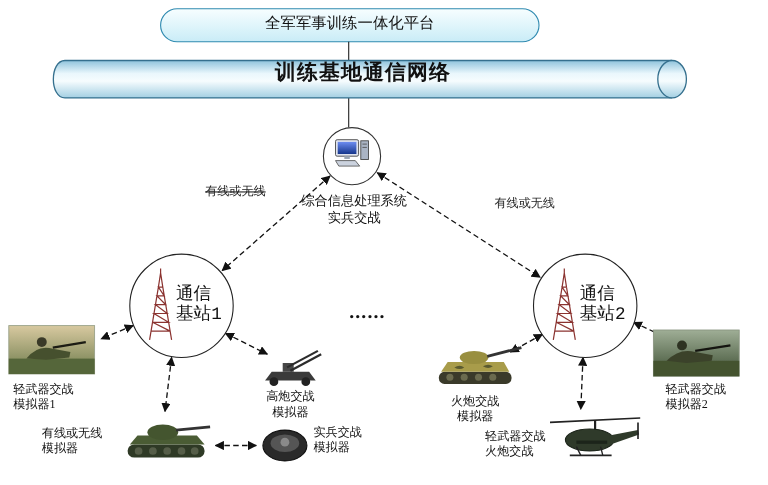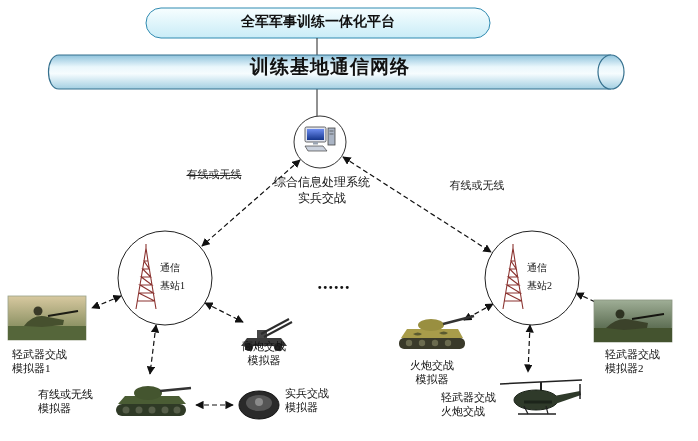--- a/index.html
+++ b/index.html
@@ -4,25 +4,25 @@
 <style>
   html,body{margin:0;padding:0;background:#fff;}
   .canvas{
     position:relative;width:698px;height:441px;background:#fff;overflow:hidden;
     font-family:"Liberation Serif", serif;
   }
   .layer{position:absolute;left:0;top:0;}
   .lbl{position:absolute;color:#111;white-space:nowrap;line-height:14px;}
   .c{transform:translateX(-50%);text-align:center;}
   .ln{display:block;}
-  .platform-title{font-size:14px;font-weight:bold;}
+  .platform-title{font-size:14px;font-weight:normal;}
   .network-title{font-size:19px;font-weight:bold;letter-spacing:1px;text-align:right;}
   .sys-label{font-size:12px;line-height:16px;}
   .link-label{font-size:11px;color:#222;font-family:Liberation Mono, monospace;}
-  .bs-label{font-size:10px;line-height:18px;}
+  .bs-label{font-size:16px;line-height:18px;font-family:Liberation Mono, monospace;}
   .node-label{font-size:11px;}
   .dots{font-size:18px;font-weight:bold;letter-spacing:1px;}
   .dashed{stroke:#111;stroke-width:1.2;fill:none;stroke-dasharray:5 3;
           marker-start:url(#arr);marker-end:url(#arr);}
   .solid{stroke:#222;stroke-width:1;fill:none;}
 </style>
 </head>
 <body>
 
 <div class="canvas">
@@ -186,21 +186,21 @@
     <span class="ln">基站2</span>
   </div>
 
   <div class="lbl c dots" style="left:334px;top:276px">......</div>
 
   <div class="lbl node-label" style="left:12px;top:347px">
     <span class="ln">轻武器交战</span>
     <span class="ln">模拟器1</span>
   </div>
 
-  <div class="lbl c node-label" style="left:264px;top:339px">
+  <div class="lbl c node-label" style="left:264px;top:354px">
     <span class="ln">高炮交战</span>
     <span class="ln">模拟器</span>
   </div>
 
   <div class="lbl node-label" style="left:38px;top:387px">
     <span class="ln">有线或无线</span>
     <span class="ln">模拟器</span>
   </div>
 
   <div class="lbl node-label" style="left:285px;top:386px">

